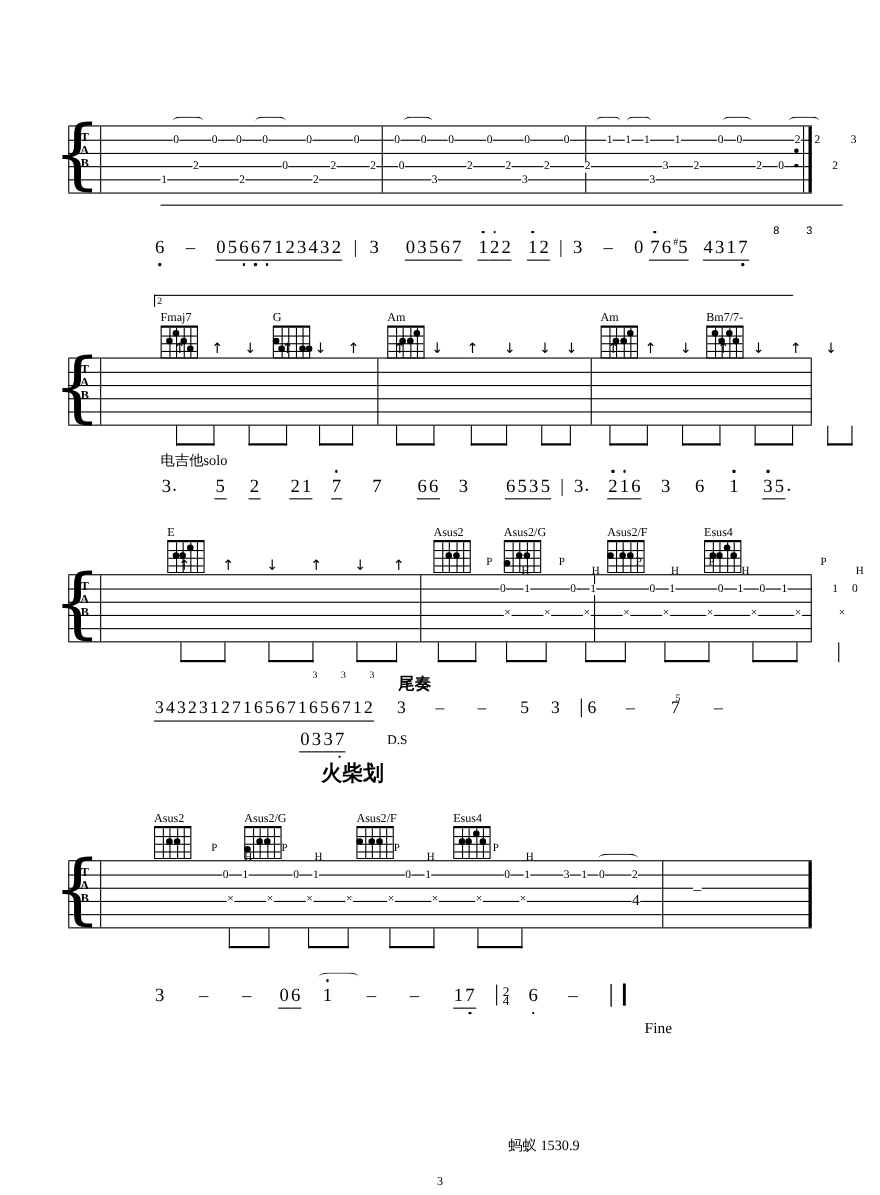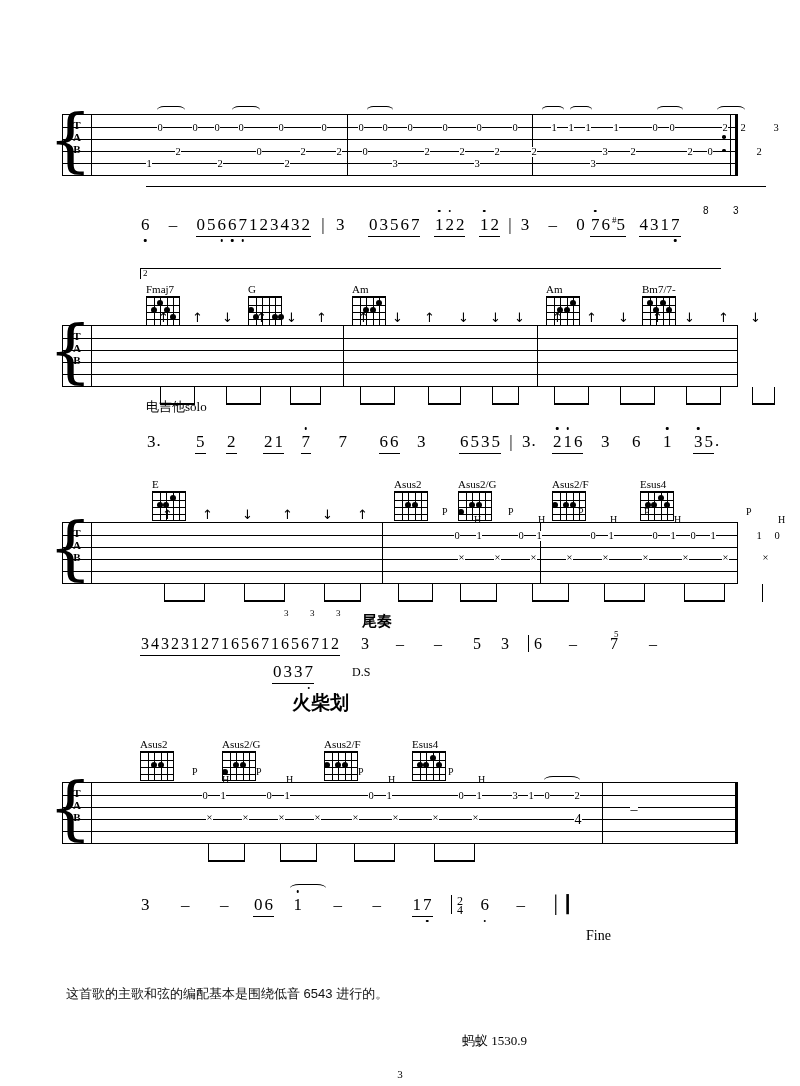--- a/index.html
+++ b/index.html
@@ -507,21 +507,21 @@
     <div class="stem" style="left:592px; top:0; height:18px;"></div>
     <div class="beam" style="left:558px; top:16px; width:35px;"></div>
     <div class="stem" style="left:624px; top:0; height:18px;"></div>
     <div class="stem" style="left:658px; top:0; height:18px;"></div>
     <div class="beam" style="left:624px; top:16px; width:35px;"></div>
     <div class="stem" style="left:690px; top:0; height:18px;"></div>
     <div class="stem" style="left:712px; top:0; height:18px;"></div>
     <div class="beam" style="left:690px; top:16px; width:23px;"></div>
   </div>
 
-  <div class="txt serif" style="left:146px; top:398px; font-size:13px;">电吉他solo</div>
+  <div class="txt serif" style="left:146px; top:410px; font-size:13px;">电吉他solo</div>
 
   <div class="nnrow" style="left:146px; top:432px;">
     <span class="nn">3<span style="position:absolute;right:-5px;top:4px;">·</span></span>
     <span style="display:inline-block;width:30px;"></span>
     <span class="nn u">5</span>
     <span style="display:inline-block;width:12px;"></span>
     <span class="nn u">2</span>
     <span style="display:inline-block;width:18px;"></span>
     <span class="nn uu">2</span><span class="nn uu">1</span>
     <span style="display:inline-block;width:8px;"></span>
@@ -898,17 +898,16 @@
     <span style="display:inline-block;width:8px;"></span>
     <span class="nn">6<span class="dotD"></span></span>
     <span style="display:inline-block;width:18px;"></span>
     <span>–</span>
     <span style="display:inline-block;width:16px;"></span>
     <span style="letter-spacing:1px;">│┃</span>
   </div>
   <div class="slur" style="left:290px; top:884px; width:36px;"></div>
   <div class="txt serif" style="left:586px; top:928px; font-size:14px;">Fine</div>
 
-  <div class="footer-note" style="top:983px;">这首歌的主歌和弦的编配基本是围绕低音 6543 进行的。</div>
   <div class="txt serif" style="left:462px; top:1032px; font-size:13px;">蚂蚁  1530.9</div>
   <div class="page-num" style="top:1068px;">3</div>
 
 </div>
 
 </body></html>

